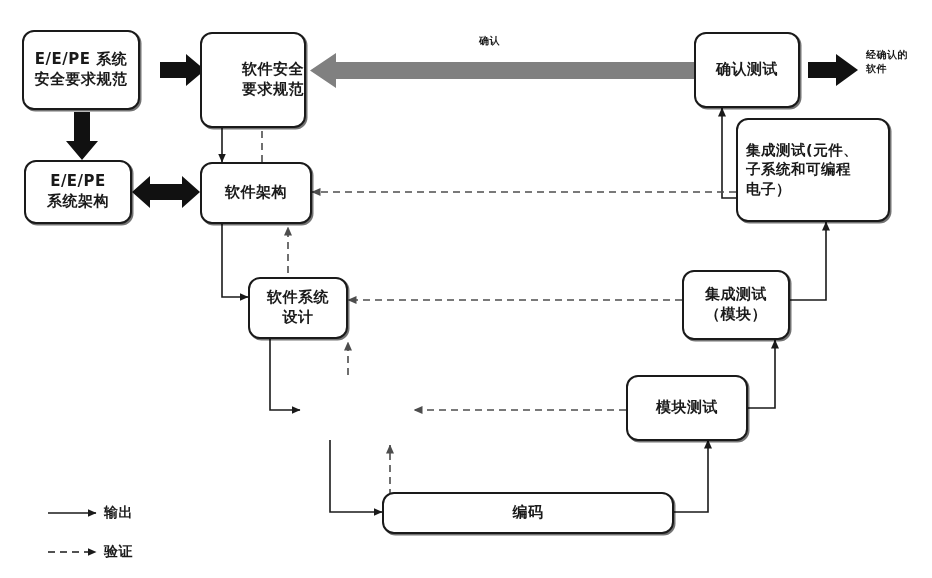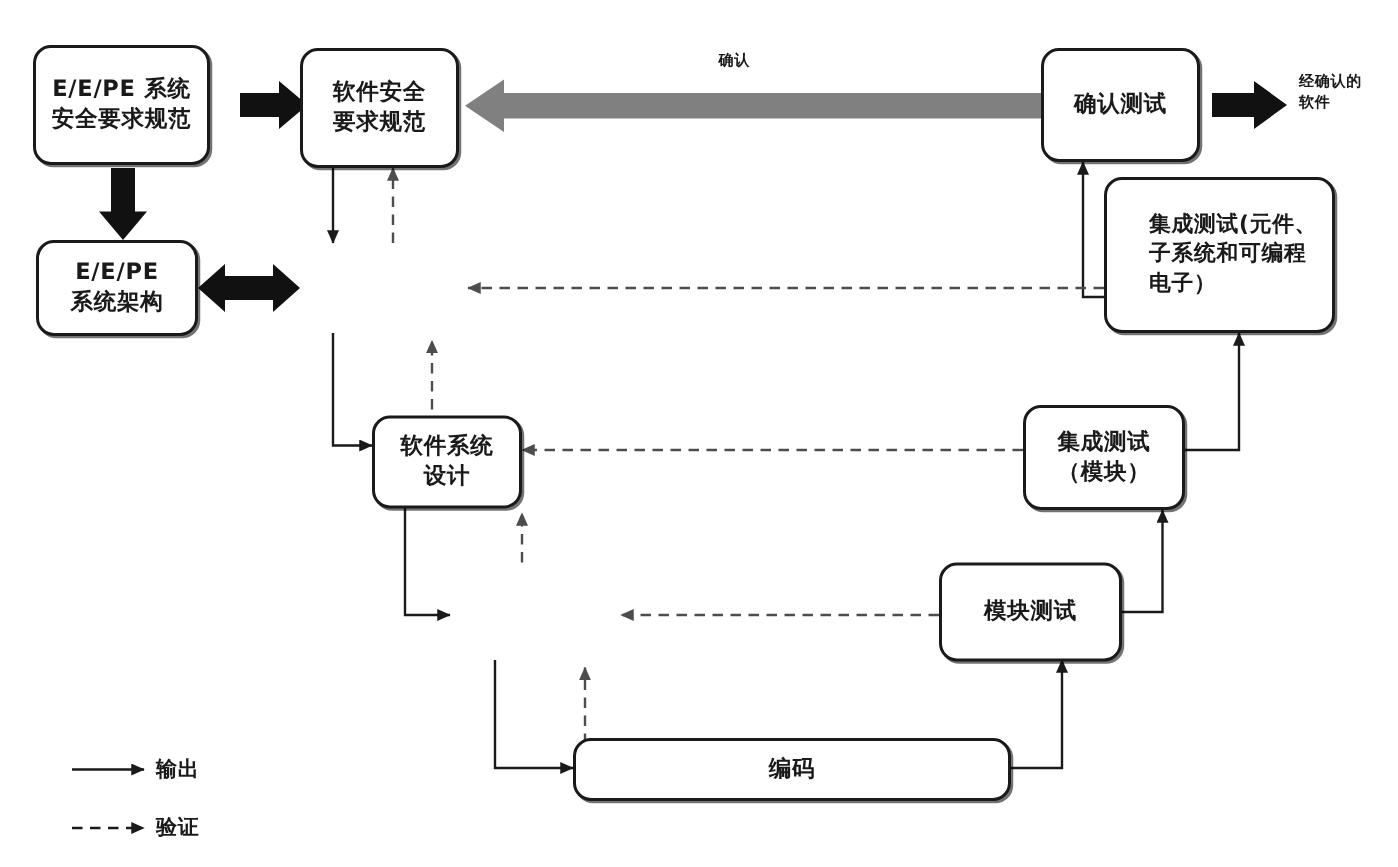--- a/index.html
+++ b/index.html
@@ -5,21 +5,21 @@
   html,body{margin:0;padding:0;background:#ffffff;}
   body{width:932px;height:578px;position:relative;overflow:hidden;
        font-family:"DejaVu Sans","Liberation Sans",sans-serif;color:#1a1a1a;}
   #diagram{position:absolute;inset:0;}
   svg.layer{position:absolute;left:0;top:0;width:932px;height:578px;}
   .node{position:absolute;box-sizing:border-box;border:2px solid #1a1a1a;
         border-radius:12px;background:#ffffff;display:flex;align-items:center;
         justify-content:center;text-align:center;line-height:1.32;
         font-size:15px;font-weight:700;letter-spacing:.5px;
         box-shadow:1.5px 1.5px 0 rgba(0,0,0,.55);}
-  .node.left-text{justify-content:flex-start;text-align:left;padding-left:28px;}
+  .node.left-text{justify-content:flex-start;text-align:left;padding-left:8px;}
   .node .txt{white-space:pre-line;display:block;}
   .caption{position:absolute;font-size:10px;font-weight:700;line-height:1.35;
            white-space:pre-line;letter-spacing:.5px;}
   .legend-label{position:absolute;font-size:14px;font-weight:700;letter-spacing:.5px;}
 </style>
 </head>
 <body>
 
 <div id="diagram">
 
@@ -76,30 +76,33 @@
       <path d="M48,513 L96,513" stroke="#1a1a1a" stroke-width="1.6" fill="none" marker-end="url(#ah)"></path>
       <path d="M48,552 L96,552" stroke="#1a1a1a" stroke-width="1.6" fill="none" stroke-dasharray="7 5" marker-end="url(#ah)"></path>
     </g>
   </svg>
 
   <div class="node" style="left:22px;top:30px;width:118px;height:80px;">
     <span class="txt">E/E/PE 系统
 安全要求规范</span>
   </div>
 
-  <div class="node" style="left:200px;top:32px;width:106px;height:80px;">
+  <div class="node" style="left:200px;top:32px;width:106px;height:96px;justify-content:flex-end;">
     <span class="txt">软件安全
 要求规范</span>
   </div>
 
   <div class="node" style="left:24px;top:160px;width:108px;height:64px;">
     <span class="txt">E/E/PE
 系统架构</span>
   </div>
 
+  <div class="node" style="left:200px;top:162px;width:112px;height:62px;">
+    <span class="txt">软件架构</span>
+  </div>
 
   <div class="node" style="left:248px;top:277px;width:100px;height:62px;">
     <span class="txt">软件系统
 设计</span>
   </div>
 
 
   <div class="node" style="left:382px;top:492px;width:292px;height:42px;">
     <span class="txt">编码</span>
   </div>

